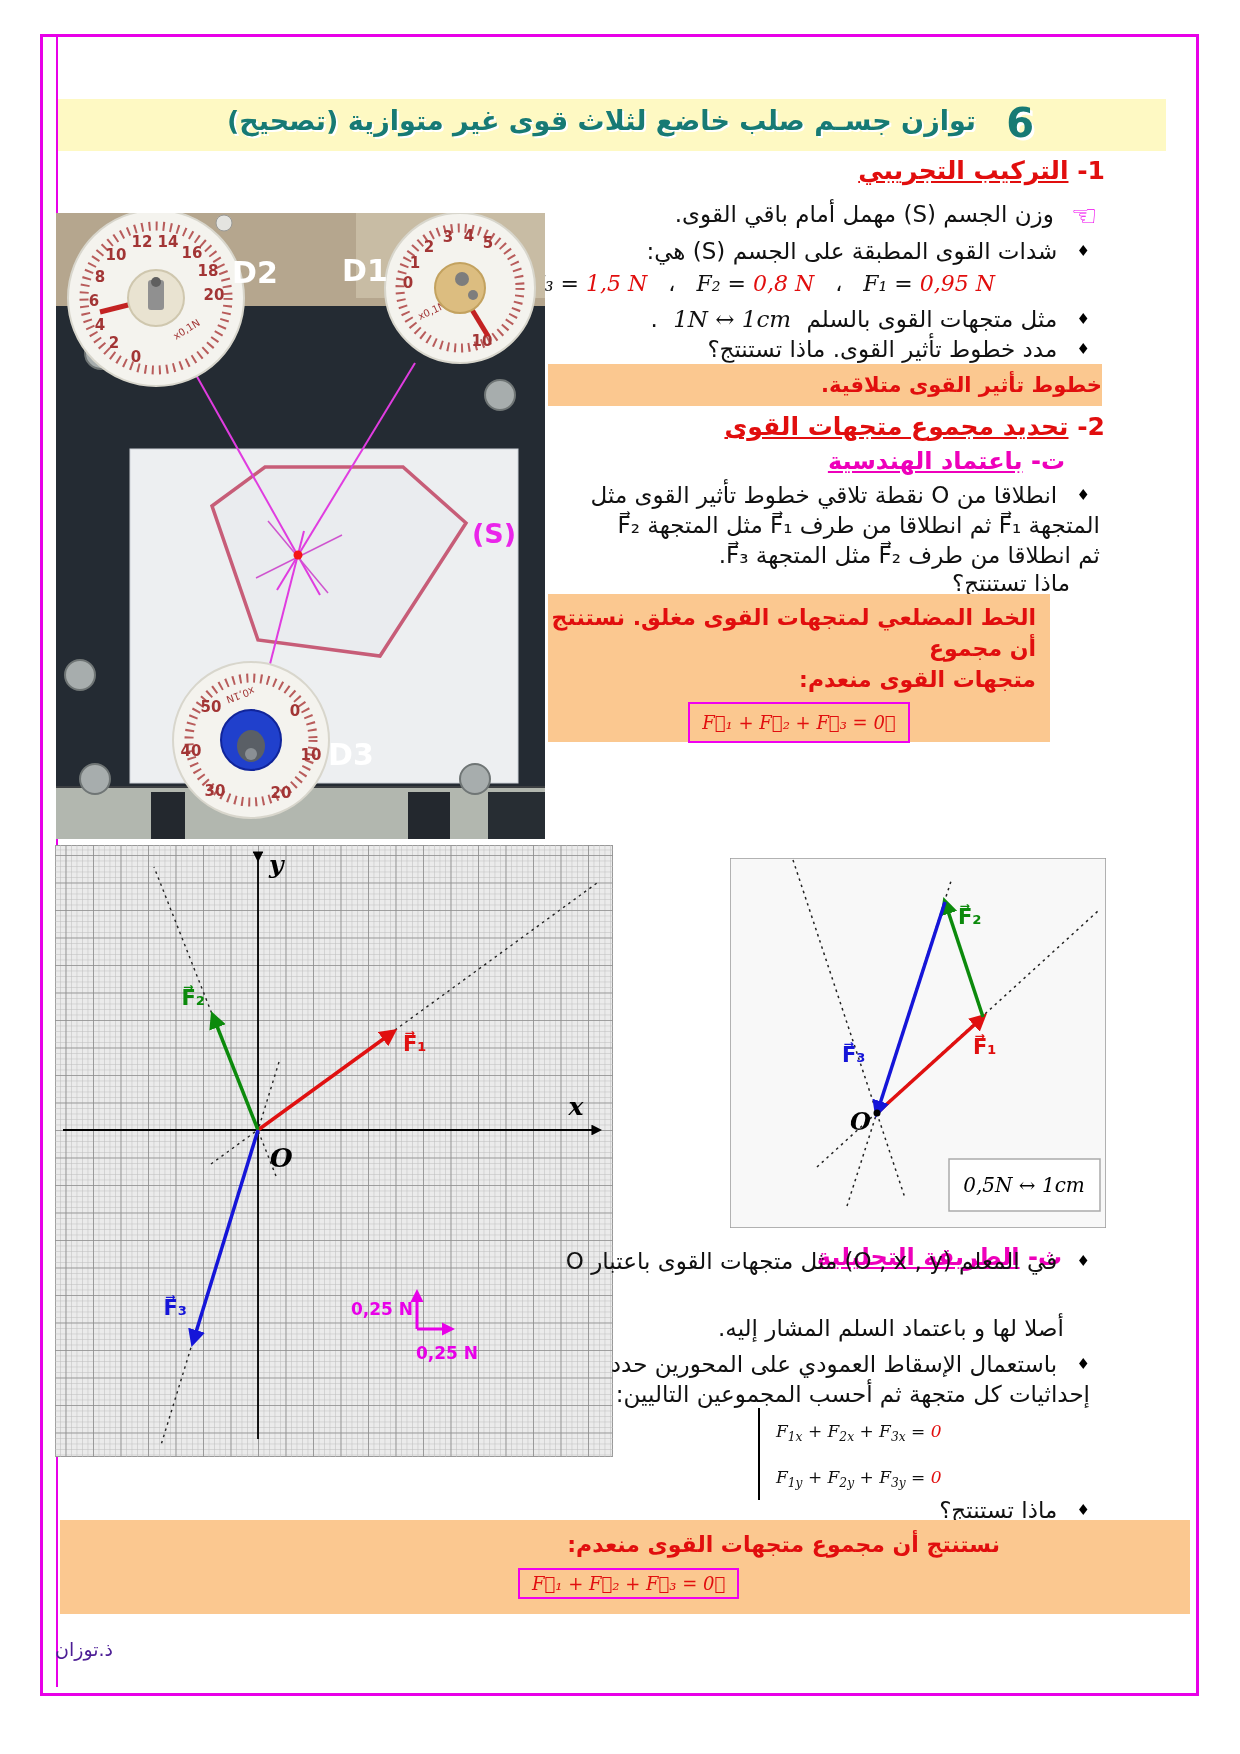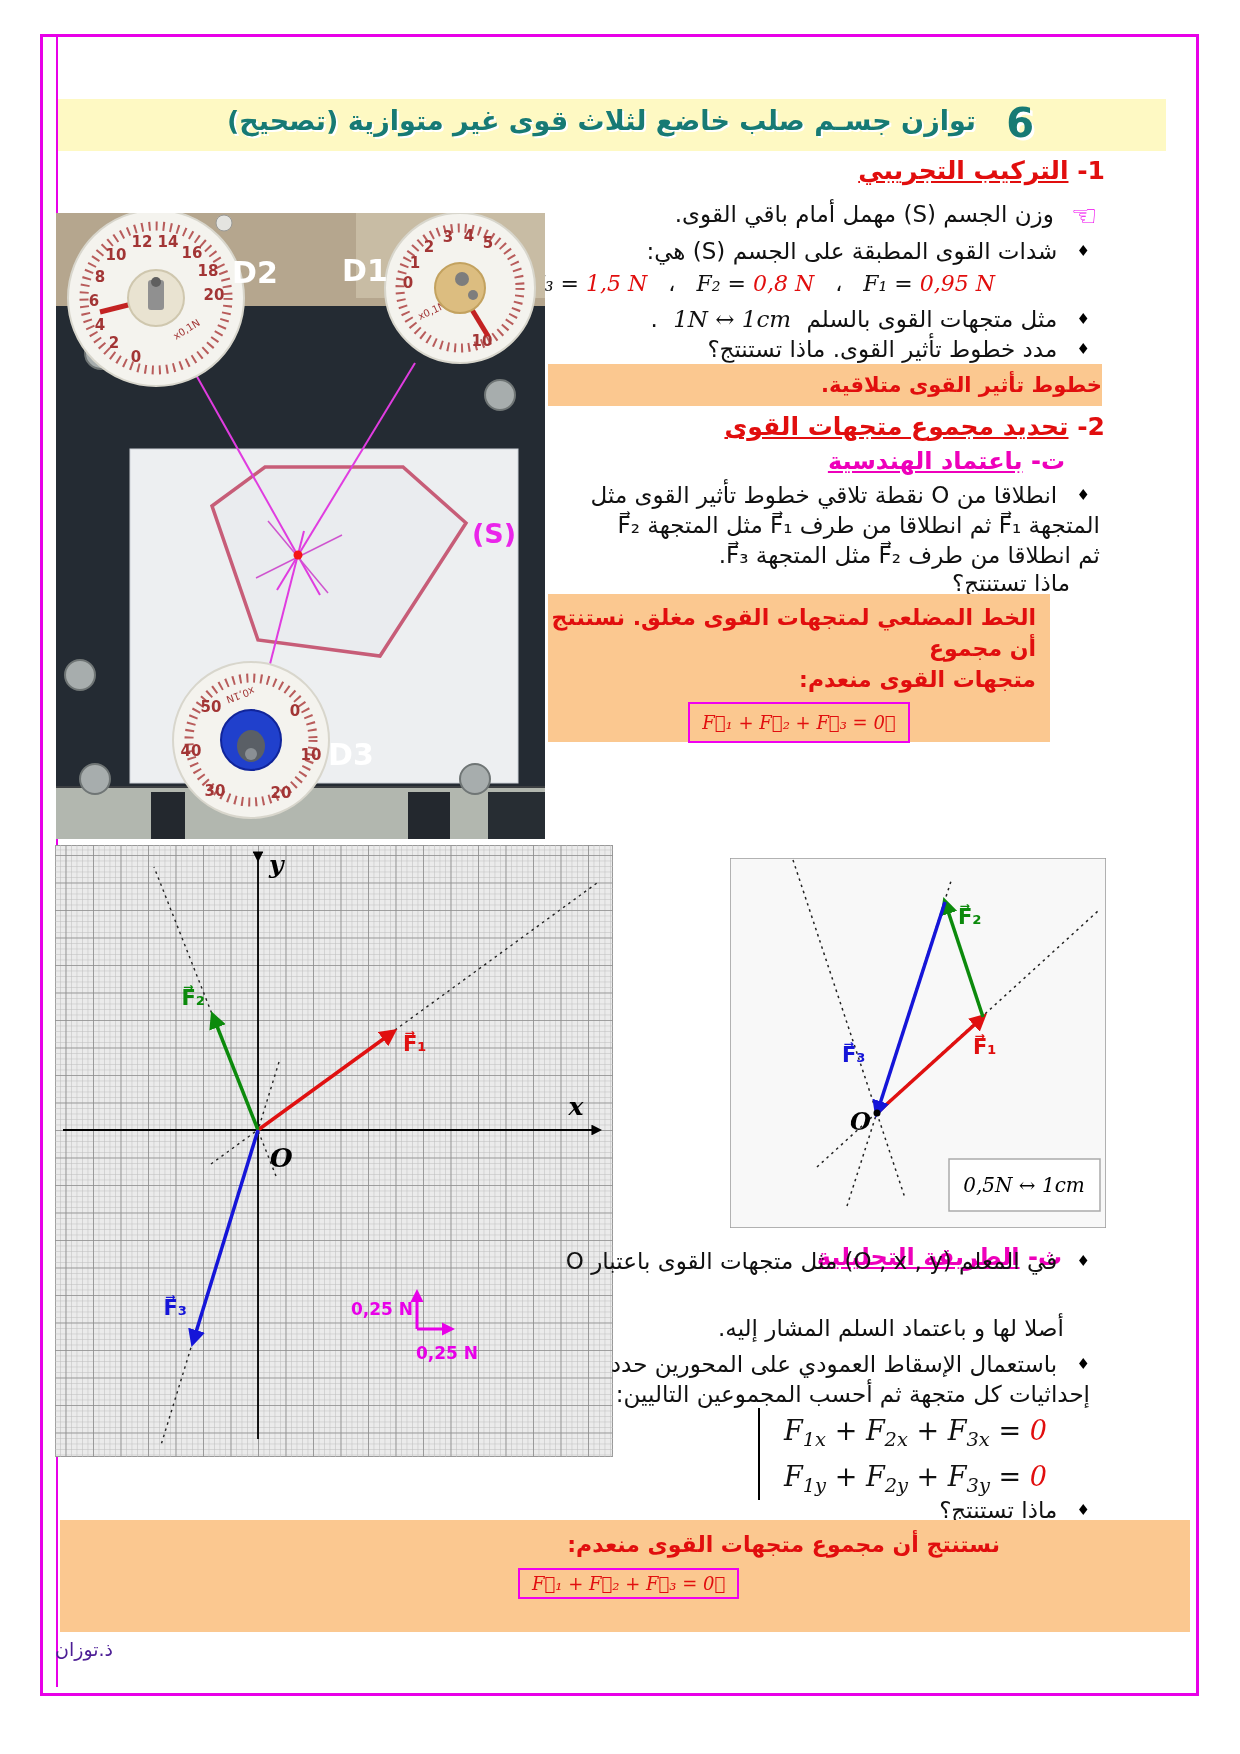--- a/index.html
+++ b/index.html
@@ -26,26 +26,26 @@
   .frm{font-family:"DejaVu Serif",serif;font-style:italic;}
   .force{direction:ltr;unicode-bidi:embed;display:inline-block;}
   .red{color:#e10e0e;}
   .comma{margin:0 14px;font-style:normal;}
   .ansbox{background:#fbc890;color:#e10e0e;font-weight:bold;}
   .ansbox1{left:548px;top:364px;width:554px;height:42px;font-size:21px;text-align:right;line-height:42px;direction:rtl;}
   .ansbox2{left:548px;top:594px;width:502px;height:148px;font-size:22px;direction:rtl;text-align:right;padding:8px 14px 0 0;box-sizing:border-box;line-height:31px;}
   .sumwrap{text-align:center;margin-top:7px;padding-left:14px;}
   .sumbox{display:inline-block;border:2.5px solid #f000f0;padding:3px 12px;direction:ltr;
           font-family:"DejaVu Serif",serif;font-style:italic;font-weight:normal;font-size:18px;color:#e10e0e;}
-  .eqs{left:758px;top:1408px;direction:ltr;border-left:2.2px solid #000;padding-left:24px;
-       font-family:"DejaVu Serif",serif;font-style:italic;font-size:27px;color:#111;}
+  .eqs{left:758px;top:1408px;direction:ltr;border-left:2.2px solid #000;padding-left:16px;
+       font-family:"DejaVu Serif",serif;font-style:italic;font-size:17px;color:#111;}
   .eqs .eqrow{height:46px;line-height:46px;white-space:nowrap;}
   .eqs sub{font-size:0.72em;}
   .eqs b{color:#e10e0e;font-weight:normal;}
-  .finalbox{left:60px;top:1520px;width:1130px;height:112px;font-size:22px;direction:rtl;text-align:right;
+  .finalbox{left:60px;top:1520px;width:1130px;height:94px;font-size:22px;direction:rtl;text-align:right;
             padding:12px 190px 0 0;box-sizing:border-box;}
   .finalformula{position:absolute;left:458px;top:48px;}
   .footer{left:55px;top:1638px;font-size:19px;color:#4c1d95;direction:rtl;}
   svg text{font-family:"DejaVu Sans",sans-serif;}
   svg .serif{font-family:"DejaVu Serif",serif;font-style:italic;}
 </style>
 </head>
 <body>
 
 <div class="abs frame"></div>

